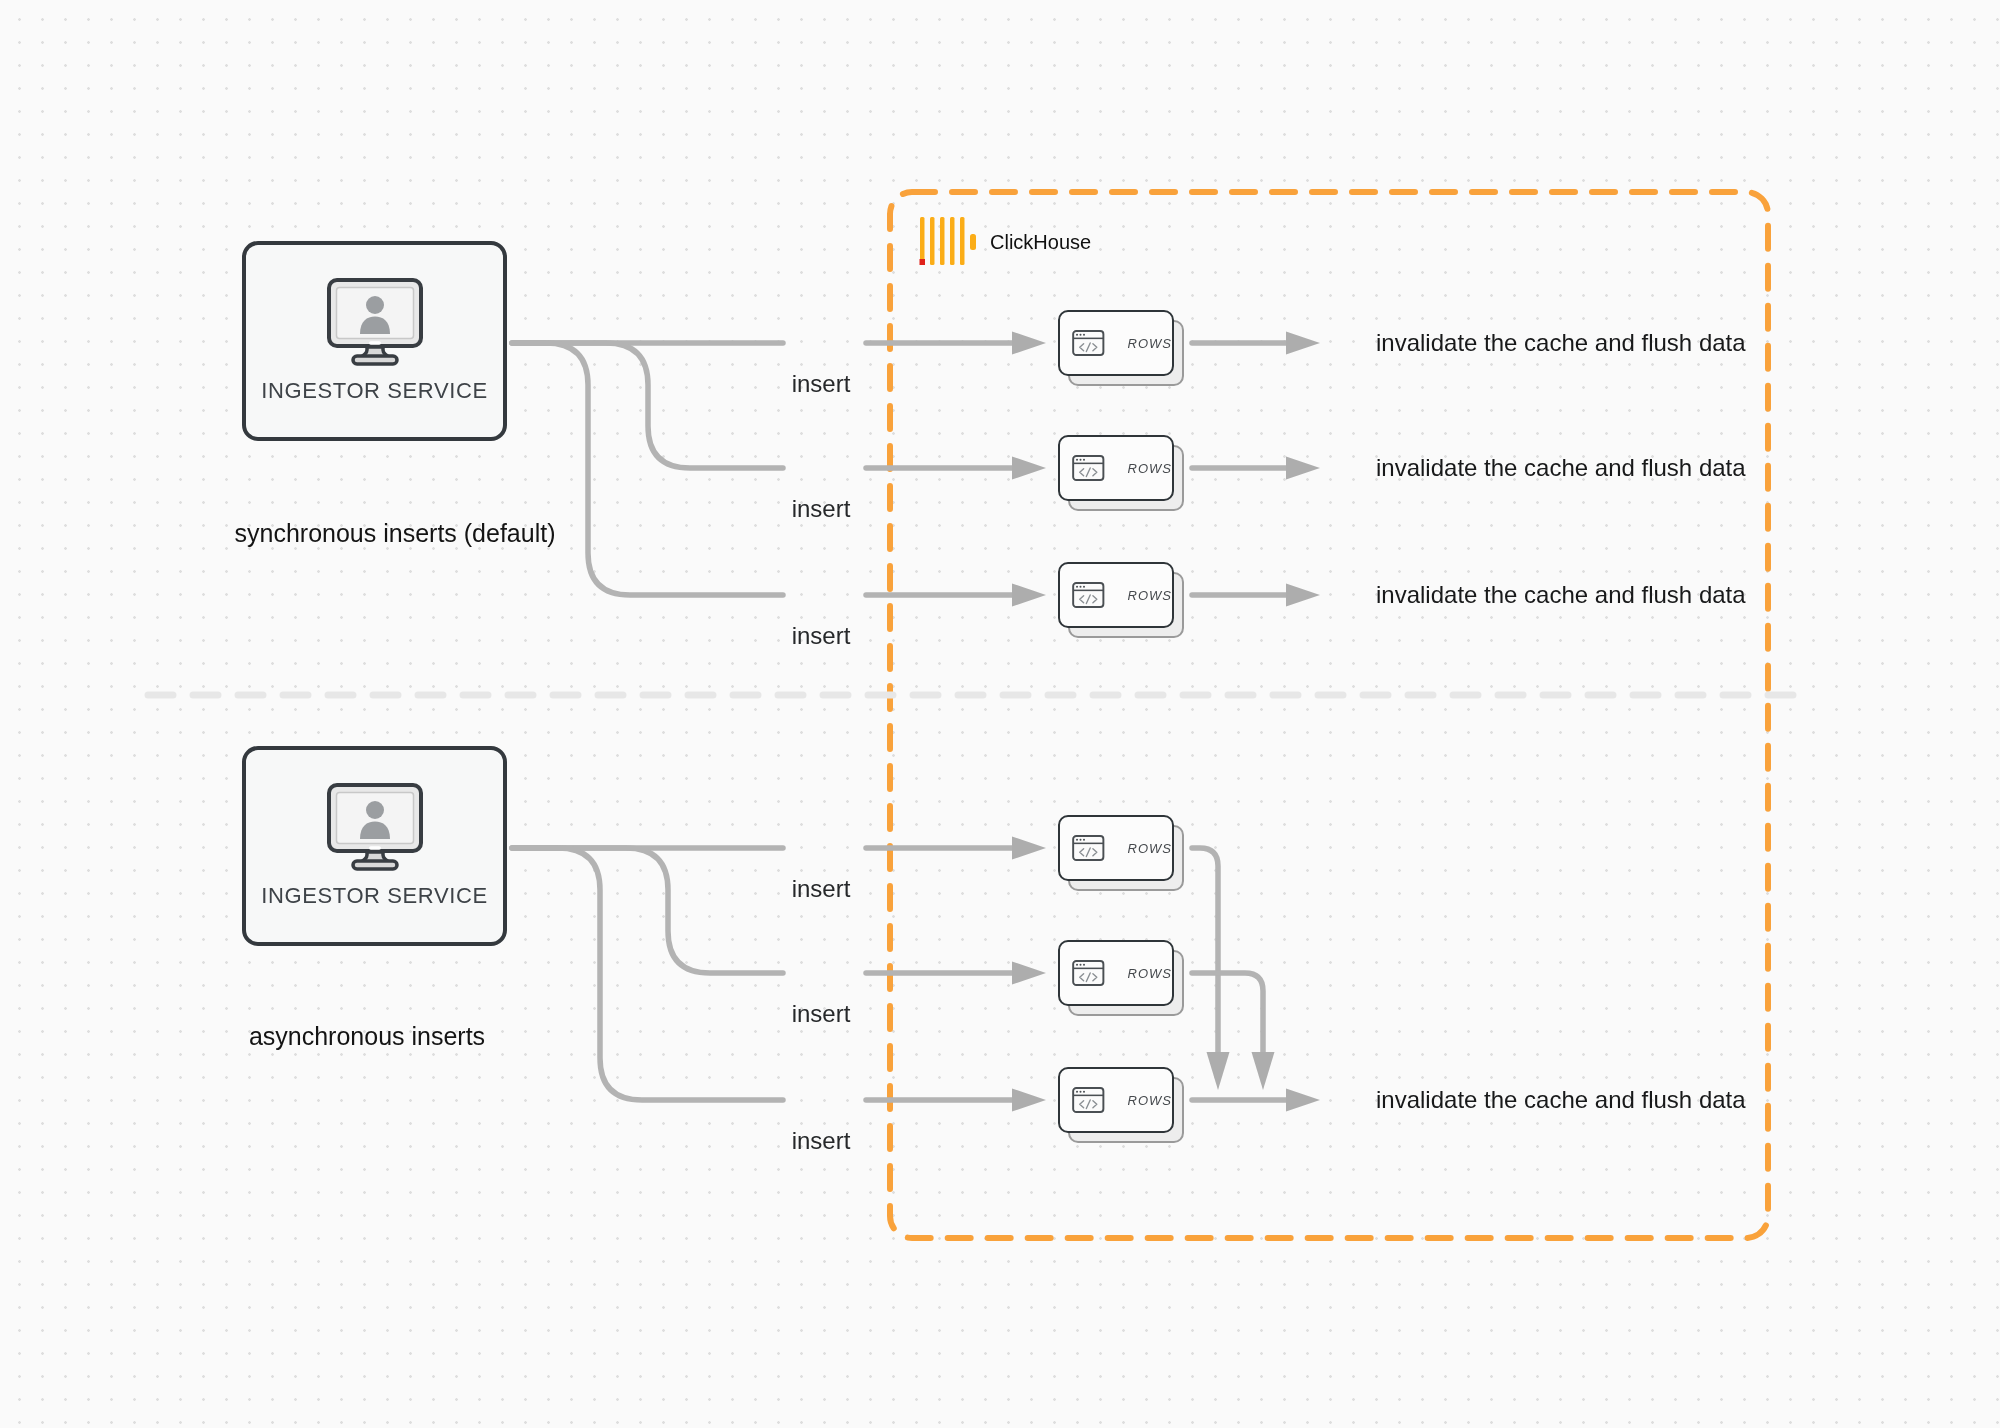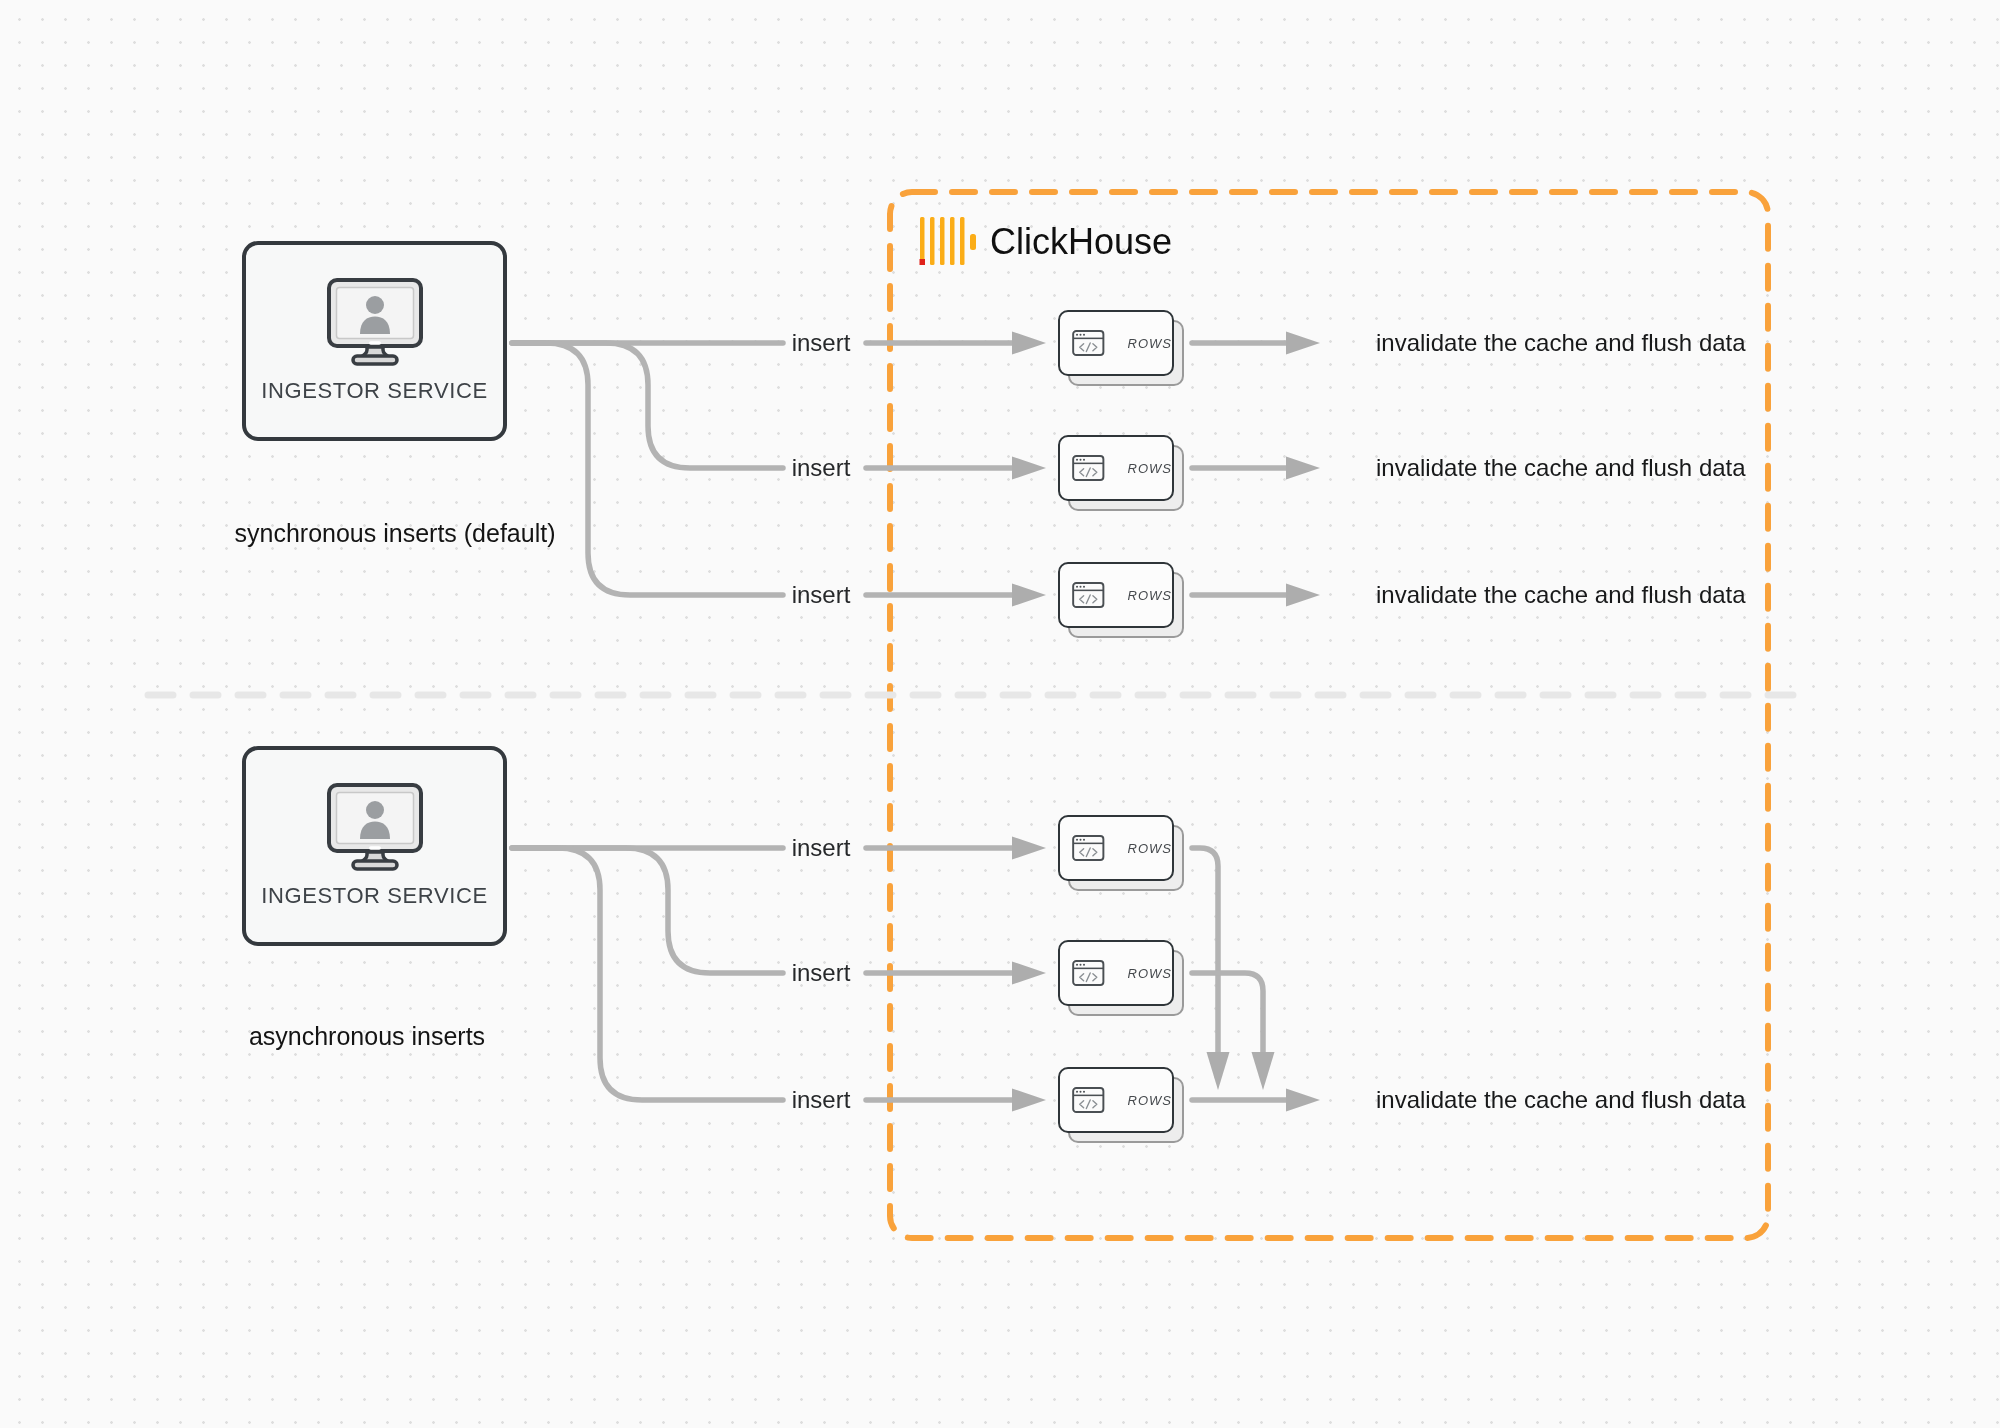--- a/index.html
+++ b/index.html
@@ -23,21 +23,21 @@
   }
   .ingestor-label{
     font-size:22px;color:#3E4348;letter-spacing:0.6px;white-space:nowrap;
   }
   .caption{
     position:absolute;transform:translate(-50%,-50%);
     font-size:25px;font-weight:normal;color:#141414;white-space:nowrap;
   }
   .insert-label{
     position:absolute;transform:translate(-50%,-50%);
-    font-size:24px;color:#26282A;white-space:nowrap;
+    font-size:24px;color:#26282A;white-space:nowrap;margin-top:41px;
   }
   .result-label{
     position:absolute;transform:translateY(-50%);
     font-size:24px;color:#18191A;white-space:nowrap;margin-left:36px;
   }
   .rows-card{position:absolute;width:128px;height:78px;}
   .rows-card .card-back{
     position:absolute;left:10px;top:10px;width:116px;height:66px;box-sizing:border-box;
     background:#EDEDED;border:2px solid #9A9A9A;border-radius:10px;
   }
@@ -45,21 +45,21 @@
     position:absolute;left:0;top:0;width:116px;height:66px;box-sizing:border-box;
     background:#FCFCFC;border:2.5px solid #2F3539;border-radius:10px;
     display:flex;align-items:center;gap:23px;padding-left:12px;
   }
   .rows-label{
     font-size:13px;font-style:italic;font-weight:500;
     color:#45494D;letter-spacing:1px;white-space:nowrap;
   }
   .ch-label{
     position:absolute;transform:translateY(-50%);
-    font-size:36px;font-weight:500;color:#101010;white-space:nowrap;
+    font-size:20px;font-weight:500;color:#101010;white-space:nowrap;
   }
 </style>
 </head>
 <body>
 
 <div class="stage">
 
   <svg class="overlay" width="2000" height="1428" viewBox="0 0 2000 1428">
 
     <rect x="890" y="192" width="878" height="1046" rx="22" fill="none" stroke="#F9A23B" stroke-width="6" stroke-dasharray="23 17" stroke-linecap="round"></rect>

